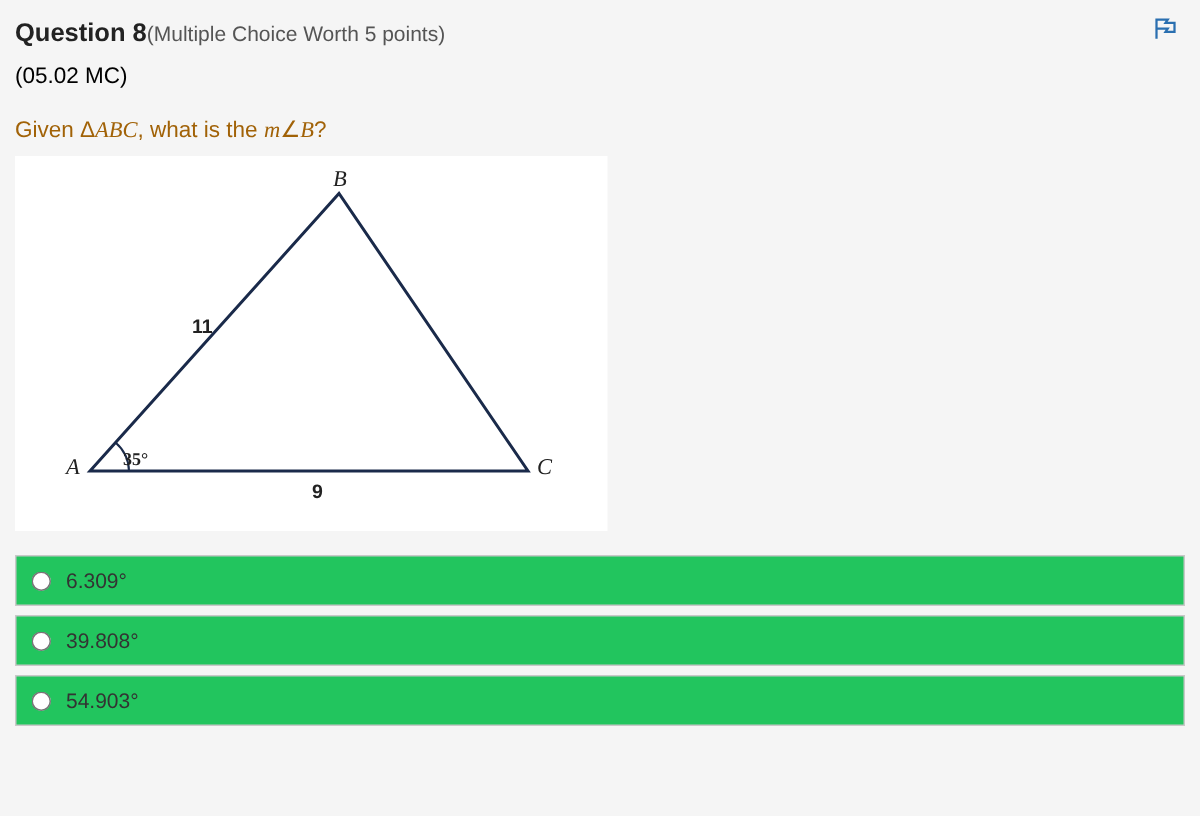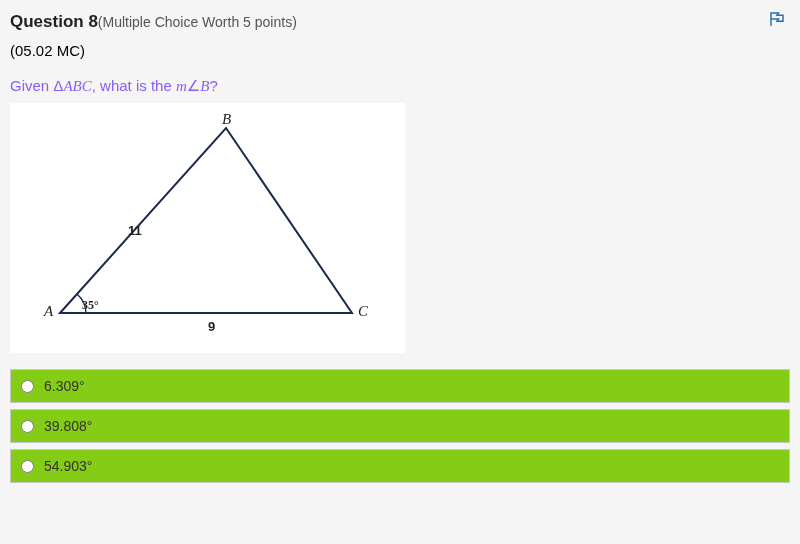--- a/index.html
+++ b/index.html
@@ -17,21 +17,21 @@
   .question-number { font-weight: bold; }
   .worth { font-size: 14px; font-weight: normal; color: #555; }
   .flag {
     position: absolute;
     right: 14px;
     top: 10px;
     cursor: pointer;
     color: #2a6fb0;
   }
   .topic-code { font-size: 15px; margin-top: 10px; color: #000000; }
-  .prompt { font-size: 15px; margin-top: 18px; color: #8b5cf6; }
+  .prompt { font-size: 15px; margin-top: 18px; color: #a16207; }
   .math-ital { font-style: italic; font-family: 'Times New Roman', serif; }
   .angle { font-family: 'Times New Roman', serif; font-style: italic; }
   .diagram-area {
     background: #ffffff;
     width: 395px;
     height: 250px;
     margin-top: 8px;
     position: relative;
   }
   .diagram-area svg {
@@ -40,26 +40,26 @@
   }
   .lbl {
     position: absolute;
     font-family: 'Times New Roman', serif;
     font-size: 15px;
     color: #222;
   }
   .vA { left: 34px; top: 200px; font-style: italic; }
   .vB { left: 212px; top: 8px; font-style: italic; }
   .vC { left: 348px; top: 200px; font-style: italic; }
-  .side11 { left: 118px; top: 120px; font-weight: bold; font-size: 13px; font-family: Arial; }
+  .side11 { left: 118px; top: 106px; font-weight: bold; font-size: 13px; font-family: Arial; }
   .side9 { left: 198px; top: 216px; font-weight: bold; font-size: 13px; font-family: Arial; }
   .angleA { left: 72px; top: 195px; font-weight: bold; font-size: 12px; font-family: Liberation Serif, serif; }
   .options { margin-top: 16px; }
   .option {
-    background: #84cc16;
+    background: #22c55e;
     border: 1px solid #c8c8c8;
     padding: 8px 10px;
     margin-bottom: 6px;
     display: flex;
     align-items: center;
     font-size: 14px;
     cursor: pointer;
   }
   .option input[type="radio"] {
     margin-right: 10px;

